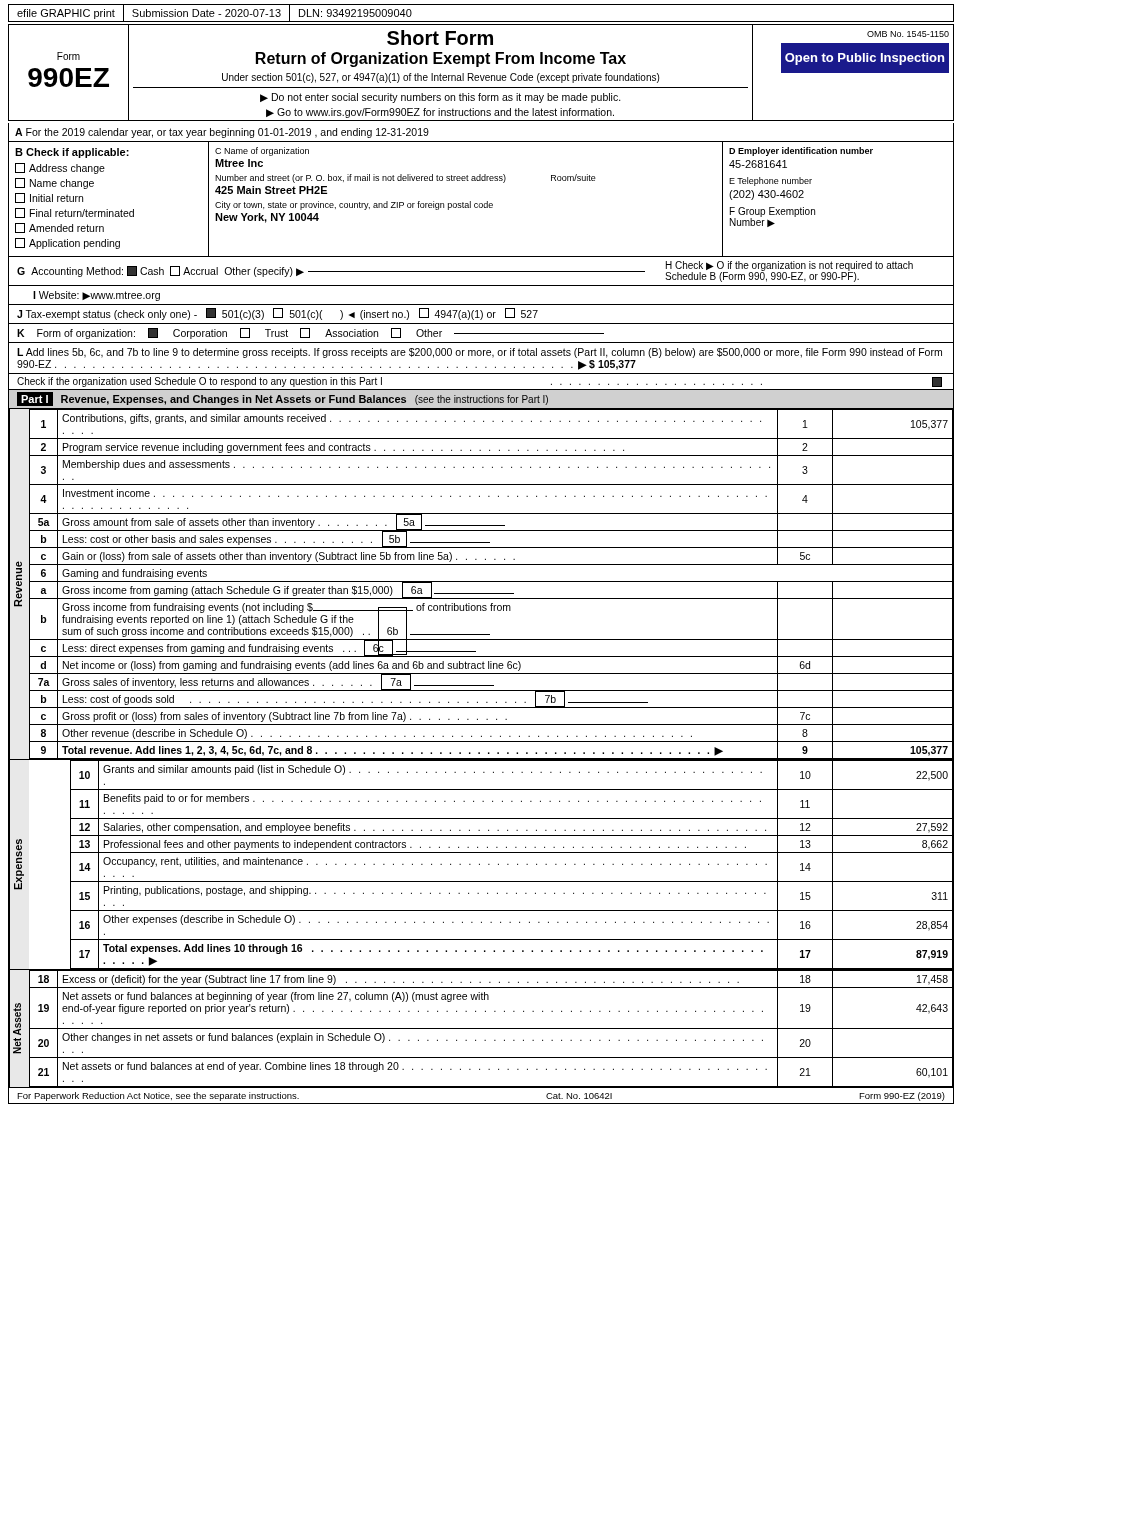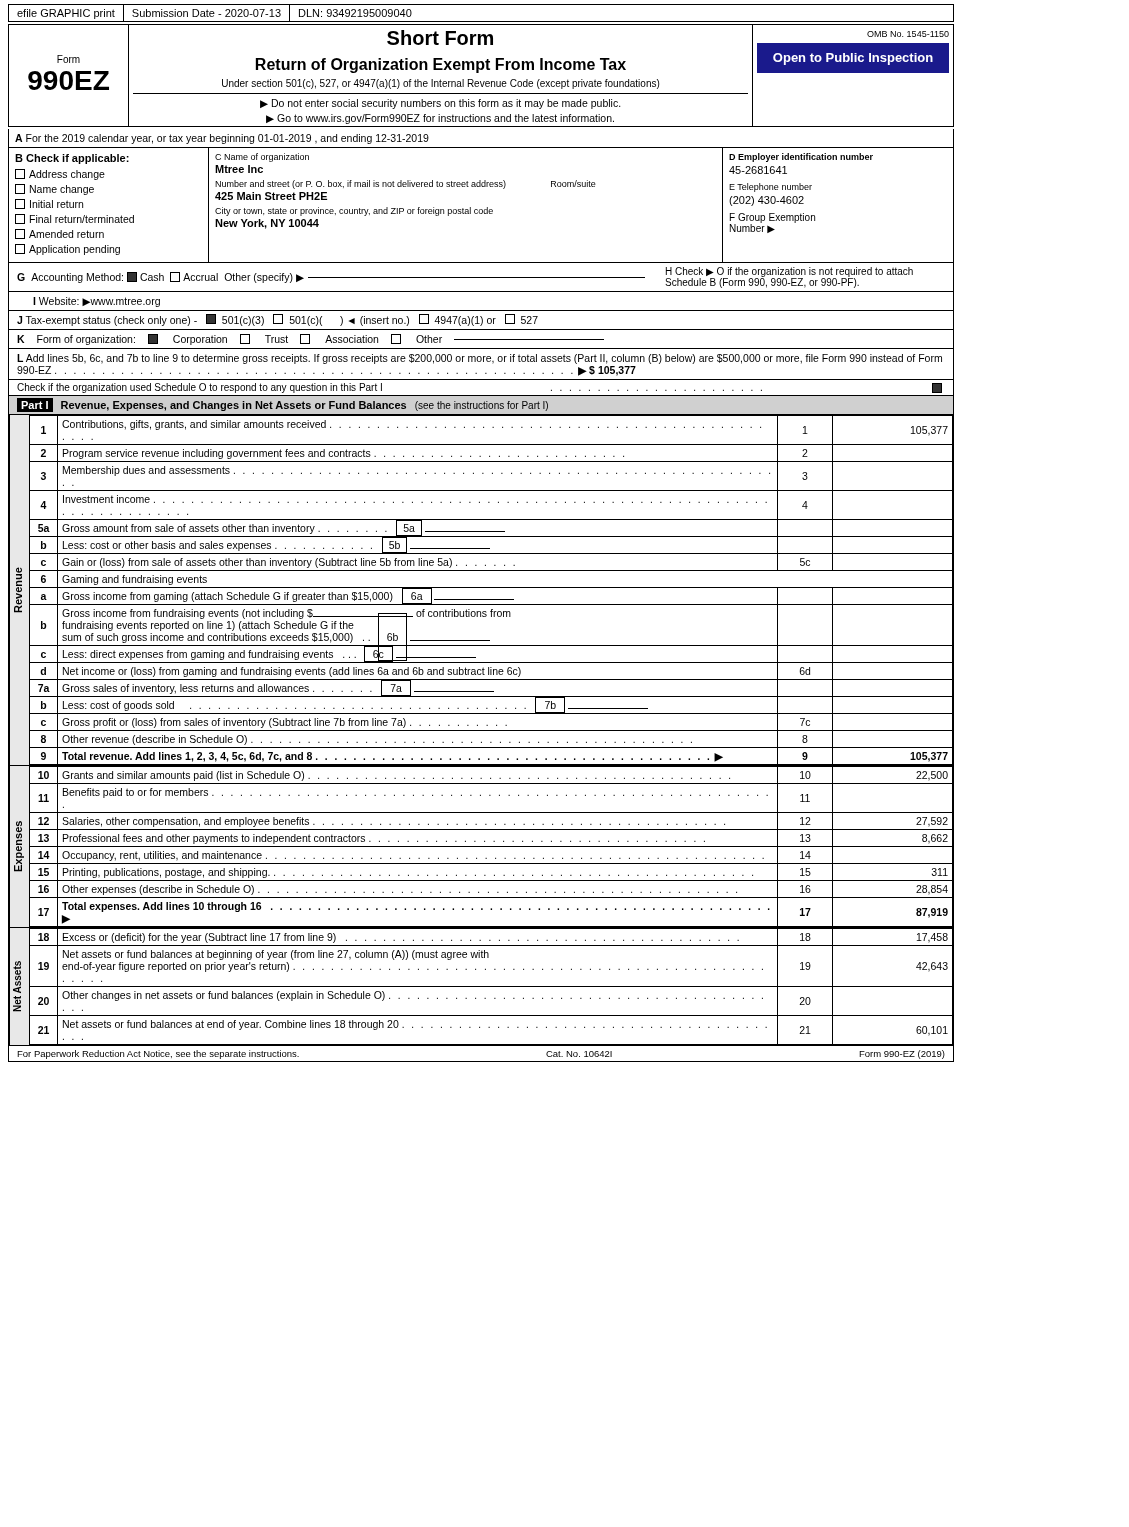--- a/index.html
+++ b/index.html
@@ -48,36 +48,37 @@
     }
     .form-title-center {
       flex: 1;
       text-align: center;
       padding: 2px 4px;
       border-right: 1px solid #000;
     }
     .short-form-title {
       font-size: 20px;
       font-weight: bold;
-      margin-bottom: 6px;
+      margin-bottom: 0;
     }
     .return-title {
       font-size: 16px;
       font-weight: bold;
       margin-bottom: 4px;
     }
     .under-section {
       font-size: 10px;
     }
     .instructions-box {
       width: 200px;
       padding: 4px;
       display: flex;
       flex-direction: column;
       gap: 4px;
+      align-items: flex-end;
     }
     .year-box {
       background: #1a1a8c;
       color: #fff;
       font-size: 36px;
       font-weight: bold;
       text-align: center;
       padding: 4px 12px;
       margin-bottom: 4px;
     }
@@ -536,21 +537,21 @@
           <td class="col-linenum">9</td>
           <td class="col-desc"><b>Total revenue.</b> Add lines 1, 2, 3, 4, 5c, 6d, 7c, and 8 <span class="dots">. . . . . . . . . . . . . . . . . . . . . . . . . . . . . . . . . . . . . . . . . .</span> ▶</td>
           <td class="col-ref">9</td>
           <td class="col-amt">105,377</td>
         </tr>
       </tbody>
         </table>
     </div>
   </div>
 
-  <div style="display:flex; border:1px solid #000; border-top:none;">
+  <div style="display:flex; border:1px solid #000; border-top:none;gap:41px;">
     <div style="writing-mode:vertical-rl; transform:rotate(180deg); font-weight:bold; text-align:center; background:#e8e8e8; border-right:1px solid #000; padding:4px 2px; font-size:11px; width:20px;">Expenses</div>
     <div style="flex:1;">
       <table class="main-table">
         <tbody>
             <tr>
           <td class="col-linenum">10</td>
           <td class="col-desc">Grants and similar amounts paid (list in Schedule O) <span class="dots">. . . . . . . . . . . . . . . . . . . . . . . . . . . . . . . . . . . . . . . . . . . . .</span></td>
           <td class="col-ref">10</td>
           <td class="col-amt">22,500</td>
         </tr>

